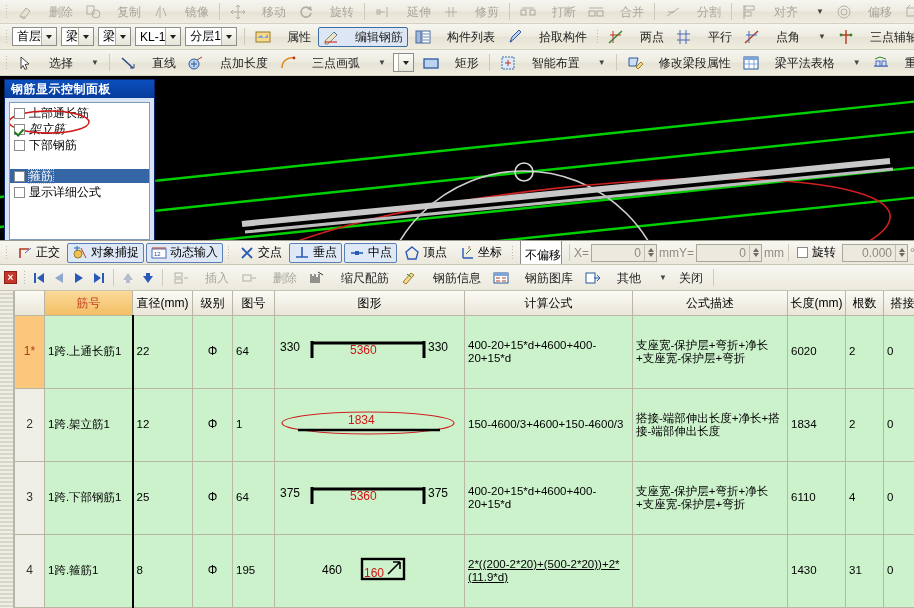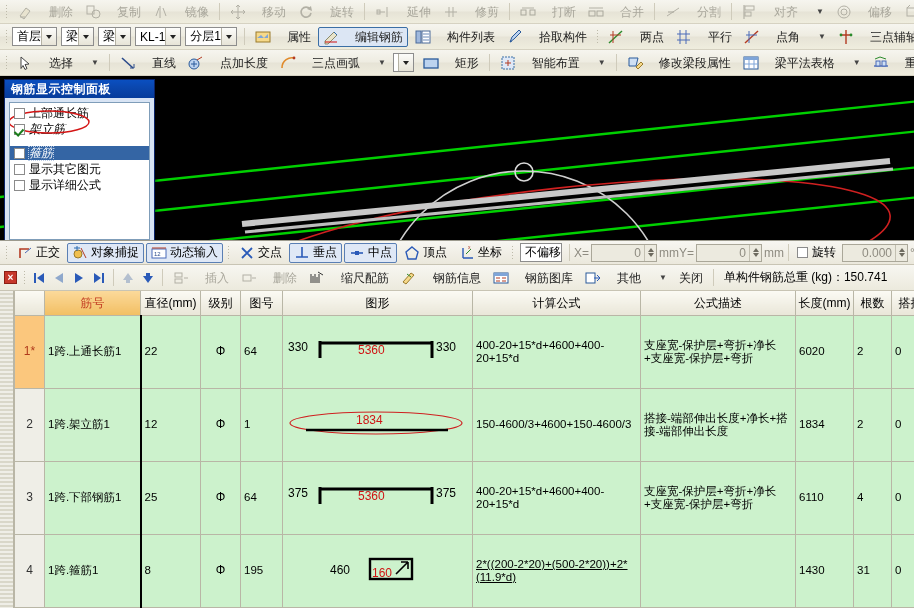--- a/index.html
+++ b/index.html
@@ -121,21 +121,21 @@
   }
   .spin .sarrows { width: 12px; height: 16px; border-left: 1px solid #c3c0b2;
     display: flex; flex-direction: column; justify-content: center; align-items: center; gap: 1px; }
   .spin .sarrows i {
     width: 0; height: 0; border-left: 3px solid transparent; border-right: 3px solid transparent;
   }
   .spin .sarrows i.up { border-bottom: 4px solid #6d6a5f; }
   .spin .sarrows i.dn { border-top: 4px solid #6d6a5f; }
   .lbl-dim { color: #8e8b80; font-size: 12px; }
   .combo-dark {
-    display: inline-flex; align-items: flex-end; height: 19px;
+    display: inline-flex; align-items: flex-end; height: 25px;
     background: #fff; border: 1px solid #8d8d8d; padding-left: 4px; margin: 8px 3px;
   }
 
   
   .gridbar {
     display: flex; align-items: center; height: 26px; flex: 0 0 26px;
     background: linear-gradient(to bottom, #f7f6f1, #eceadd);
     border-bottom: 1px solid #c8c4b4; padding-left: 1px;
     white-space: nowrap; overflow: hidden;
   }
@@ -560,27 +560,27 @@
           <ellipse cx="43" cy="13" rx="40" ry="11" stroke="#d41414" stroke-width="1.4" fill="none"></ellipse>
         </svg>
       <div class="chk-row" style="margin-top: 3px;">
             <span class="cbox"></span>
             <span class="chk-label">上部通长筋</span>
           </div>
           <div class="chk-row" style="margin-top: 2px; font-style: italic;">
             <span class="cbox checked"></span>
             <span class="chk-label">架立筋</span>
           </div>
-          <div class="chk-row sel" style="margin-top: 10px; font-style: italic;">
+          <div class="chk-row" style="margin-top: 2px;">
+            <span class="cbox"></span>
+            <span class="chk-label">下部钢筋</span>
+          </div>
+          <div class="chk-row sel" style="margin-top: 17px;">
             <span class="cbox"></span>
             <span class="chk-label">箍筋</span>
-          </div>
-          <div class="chk-row" style="margin-top: 2px;">
-            <span class="cbox"></span>
-            <span class="chk-label">显示其它图元</span>
           </div>
           <div class="chk-row" style="margin-top: 2px;">
             <span class="cbox"></span>
             <span class="chk-label">显示详细公式</span>
           </div>
         </div>
     </div>
   </div>
 
   <div class="statusbar" id="statusbar">
@@ -788,30 +788,29 @@
             <path d="M9 8h6M12 5l3 3-3 3" fill="none" stroke="#2a5ab8"></path>
           </svg>
         </span>
         <span>其他</span>
         <span class="caret">▼</span>
       </div>
       <div class="tb-item">
         <span>关闭</span>
       </div>
       <div class="sep"></div>
-      <div class="total">单构件钢筋总重 (kg)：150.741</div>
     </div>
 
   <div class="gridarea">
     <div class="leftgutter"></div>
     <table class="grid">
       <thead>
           <tr id="thead-row">
             <th style="width: 30px;"></th>
-            <th class="hl" style="width: 96px;">筋号</th>
+            <th class="hl" style="width: 88px;">筋号</th>
             <th style="width: 60px;">直径(mm)</th>
             <th style="width: 40px;">级别</th>
             <th style="width: 42px;">图号</th>
             <th style="width: 190px;">图形</th>
             <th style="width: 168px;">计算公式</th>
             <th style="width: 155px;">公式描述</th>
             <th style="width: 58px;">长度(mm)</th>
             <th style="width: 38px; margin-left: 17px;">根数</th>
             <th style="width: 38px;">搭接</th>
             <th style="width: 22px;">损</th>

